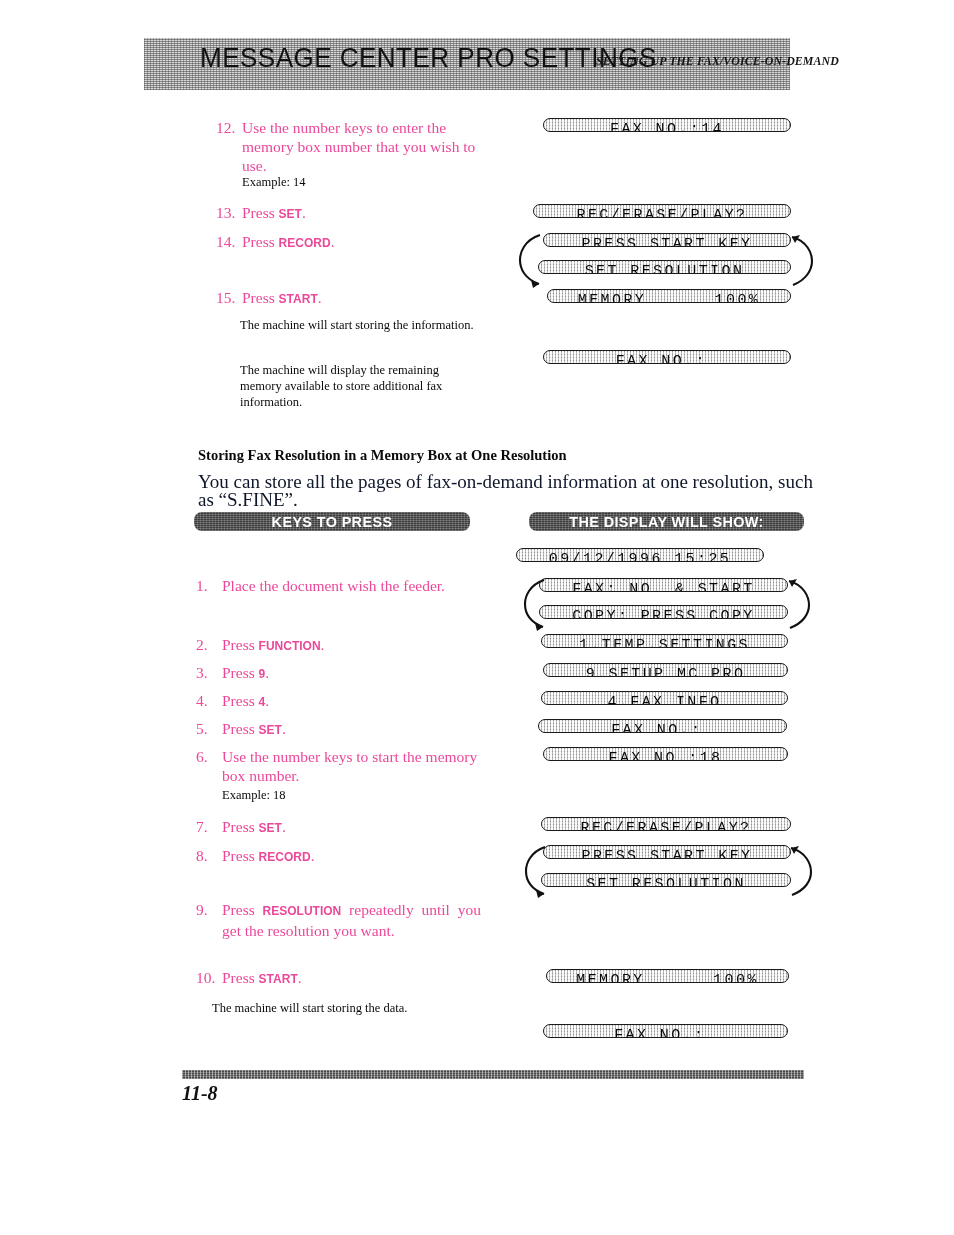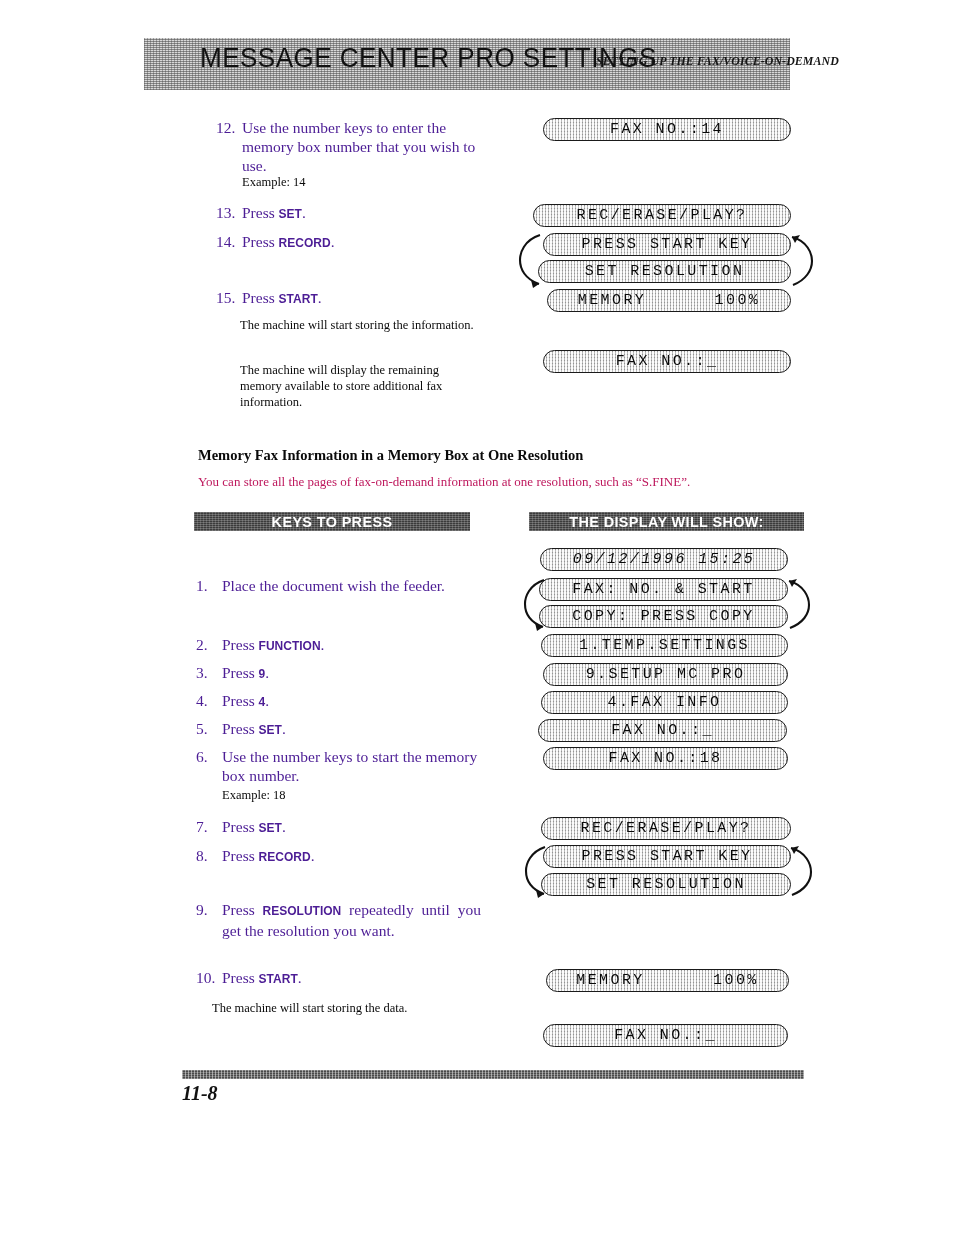--- a/index.html
+++ b/index.html
@@ -77,21 +77,21 @@
     transform: scaleX(.95);
     transform-origin: left top;
   }
 
   
   .step {
     position: absolute;
     font-family: "Liberation Serif", serif;
     font-size: 15.5px;
     line-height: 19px;
-    color: #4c1d95;
+    color: #ec4899;
   }
   .step .num {
     position: absolute;
     left: 0;
     top: 0;
     width: 26px;
     text-align: left;
   }
   .step .body {
     display: block;
@@ -103,21 +103,21 @@
     font-family: "Liberation Serif", serif;
     font-size: 12.5px;
     line-height: 16px;
     color: #0a0a0a;
   }
   .sub.just { text-align: justify; }
 
   
   .lcd {
     position: absolute;
-    height: 23px;
+    height: 14px;
     border: 1.6px solid #1a1a1a;
     border-radius: 12px;
     box-sizing: border-box;
     overflow: hidden;
   }
   .lcd .txt {
     position: absolute;
     left: 0; right: 0; top: 0; bottom: 0;
     font-family: "Liberation Mono", monospace;
     font-size: 15px;
@@ -126,20 +126,21 @@
     color: #080808;
     text-align: center;
     white-space: pre;
     text-shadow: 0 0 1px rgba(255,255,255,.85);
   }
 
   
   .sectionbar {
     position: absolute;
     height: 19px;
+    border-radius: 8px;
   }
   .sectionbar span {
     position: absolute;
     left: 0; right: 0; top: 0; bottom: 0;
     font-family: "Liberation Sans", sans-serif;
     font-weight: bold;
     font-size: 15px;
     line-height: 19px;
     letter-spacing: .4px;
     color: #ffffff;
@@ -159,23 +160,23 @@
     font-size: 14.5px;
     color: #0a0a0a;
     white-space: nowrap;
   }
   #subhead-desc {
     position: absolute;
     left: 198px;
     top: 473px;
     width: 616px;
     font-family: "Liberation Serif", serif;
-    font-size: 13px;
+    font-size: 19px;
     line-height: 18px;
-    color: #be185d;
+    color: #0f172a;
   }
 
   
   #footer-rule {
     position: absolute;
     left: 182px;
     top: 1070px;
     width: 622px;
     height: 9px;
   }
@@ -254,21 +255,21 @@
 </svg>
 
 <div class="lcd tex-lcd" style="left:547px; top:289px; width:244px;">
   <span class="txt">MEMORY      100%</span>
 </div>
 
 <div class="lcd tex-lcd" style="left:543px; top:350px; width:248px;">
   <span class="txt">FAX NO.:_</span>
 </div>
 
-<div id="subhead">Memory Fax Information in a Memory Box at One Resolution</div>
+<div id="subhead">Storing Fax Resolution in a Memory Box at One Resolution</div>
 <div id="subhead-desc">You can store all the pages of fax-on-demand information at one resolution, such as “S.FINE”.</div>
 
 <div class="sectionbar tex-dark" style="left:194px; top:512px; width:276px;">
   <span>KEYS TO PRESS</span>
 </div>
 <div class="sectionbar tex-dark" style="left:529px; top:512px; width:275px;">
   <span>THE DISPLAY WILL SHOW:</span>
 </div>
 
 <div class="step" style="left:196px; top:576px; width:300px;">
@@ -317,21 +318,21 @@
   <span class="body"><span>Press </span><b>RESOLUTION</b><span> repeatedly until you get the resolution you want.</span></span>
 </div>
 
 <div class="step" style="left:196px; top:968px; width:300px;">
   <span class="num">10.</span>
   <span class="body"><span>Press </span><b>START</b><span>.</span></span>
 </div>
 
 <div class="sub" style="left:212px; top:1000px; width:290px;">The machine will start storing the data.</div>
 
-<div class="lcd tex-lcd" style="left:540px; top:548px; width:248px;font-style:italic;">
+<div class="lcd tex-lcd" style="left:516px; top:548px; width:248px;">
   <span class="txt">09/12/1996 15:25</span>
 </div>
 
 <div class="lcd tex-lcd" style="left:539px; top:578px; width:249px;">
   <span class="txt">FAX: NO. &amp; START</span>
 </div>
 
 <div class="lcd tex-lcd" style="left:539px; top:605px; width:249px;">
   <span class="txt">COPY: PRESS COPY</span>
 </div>

